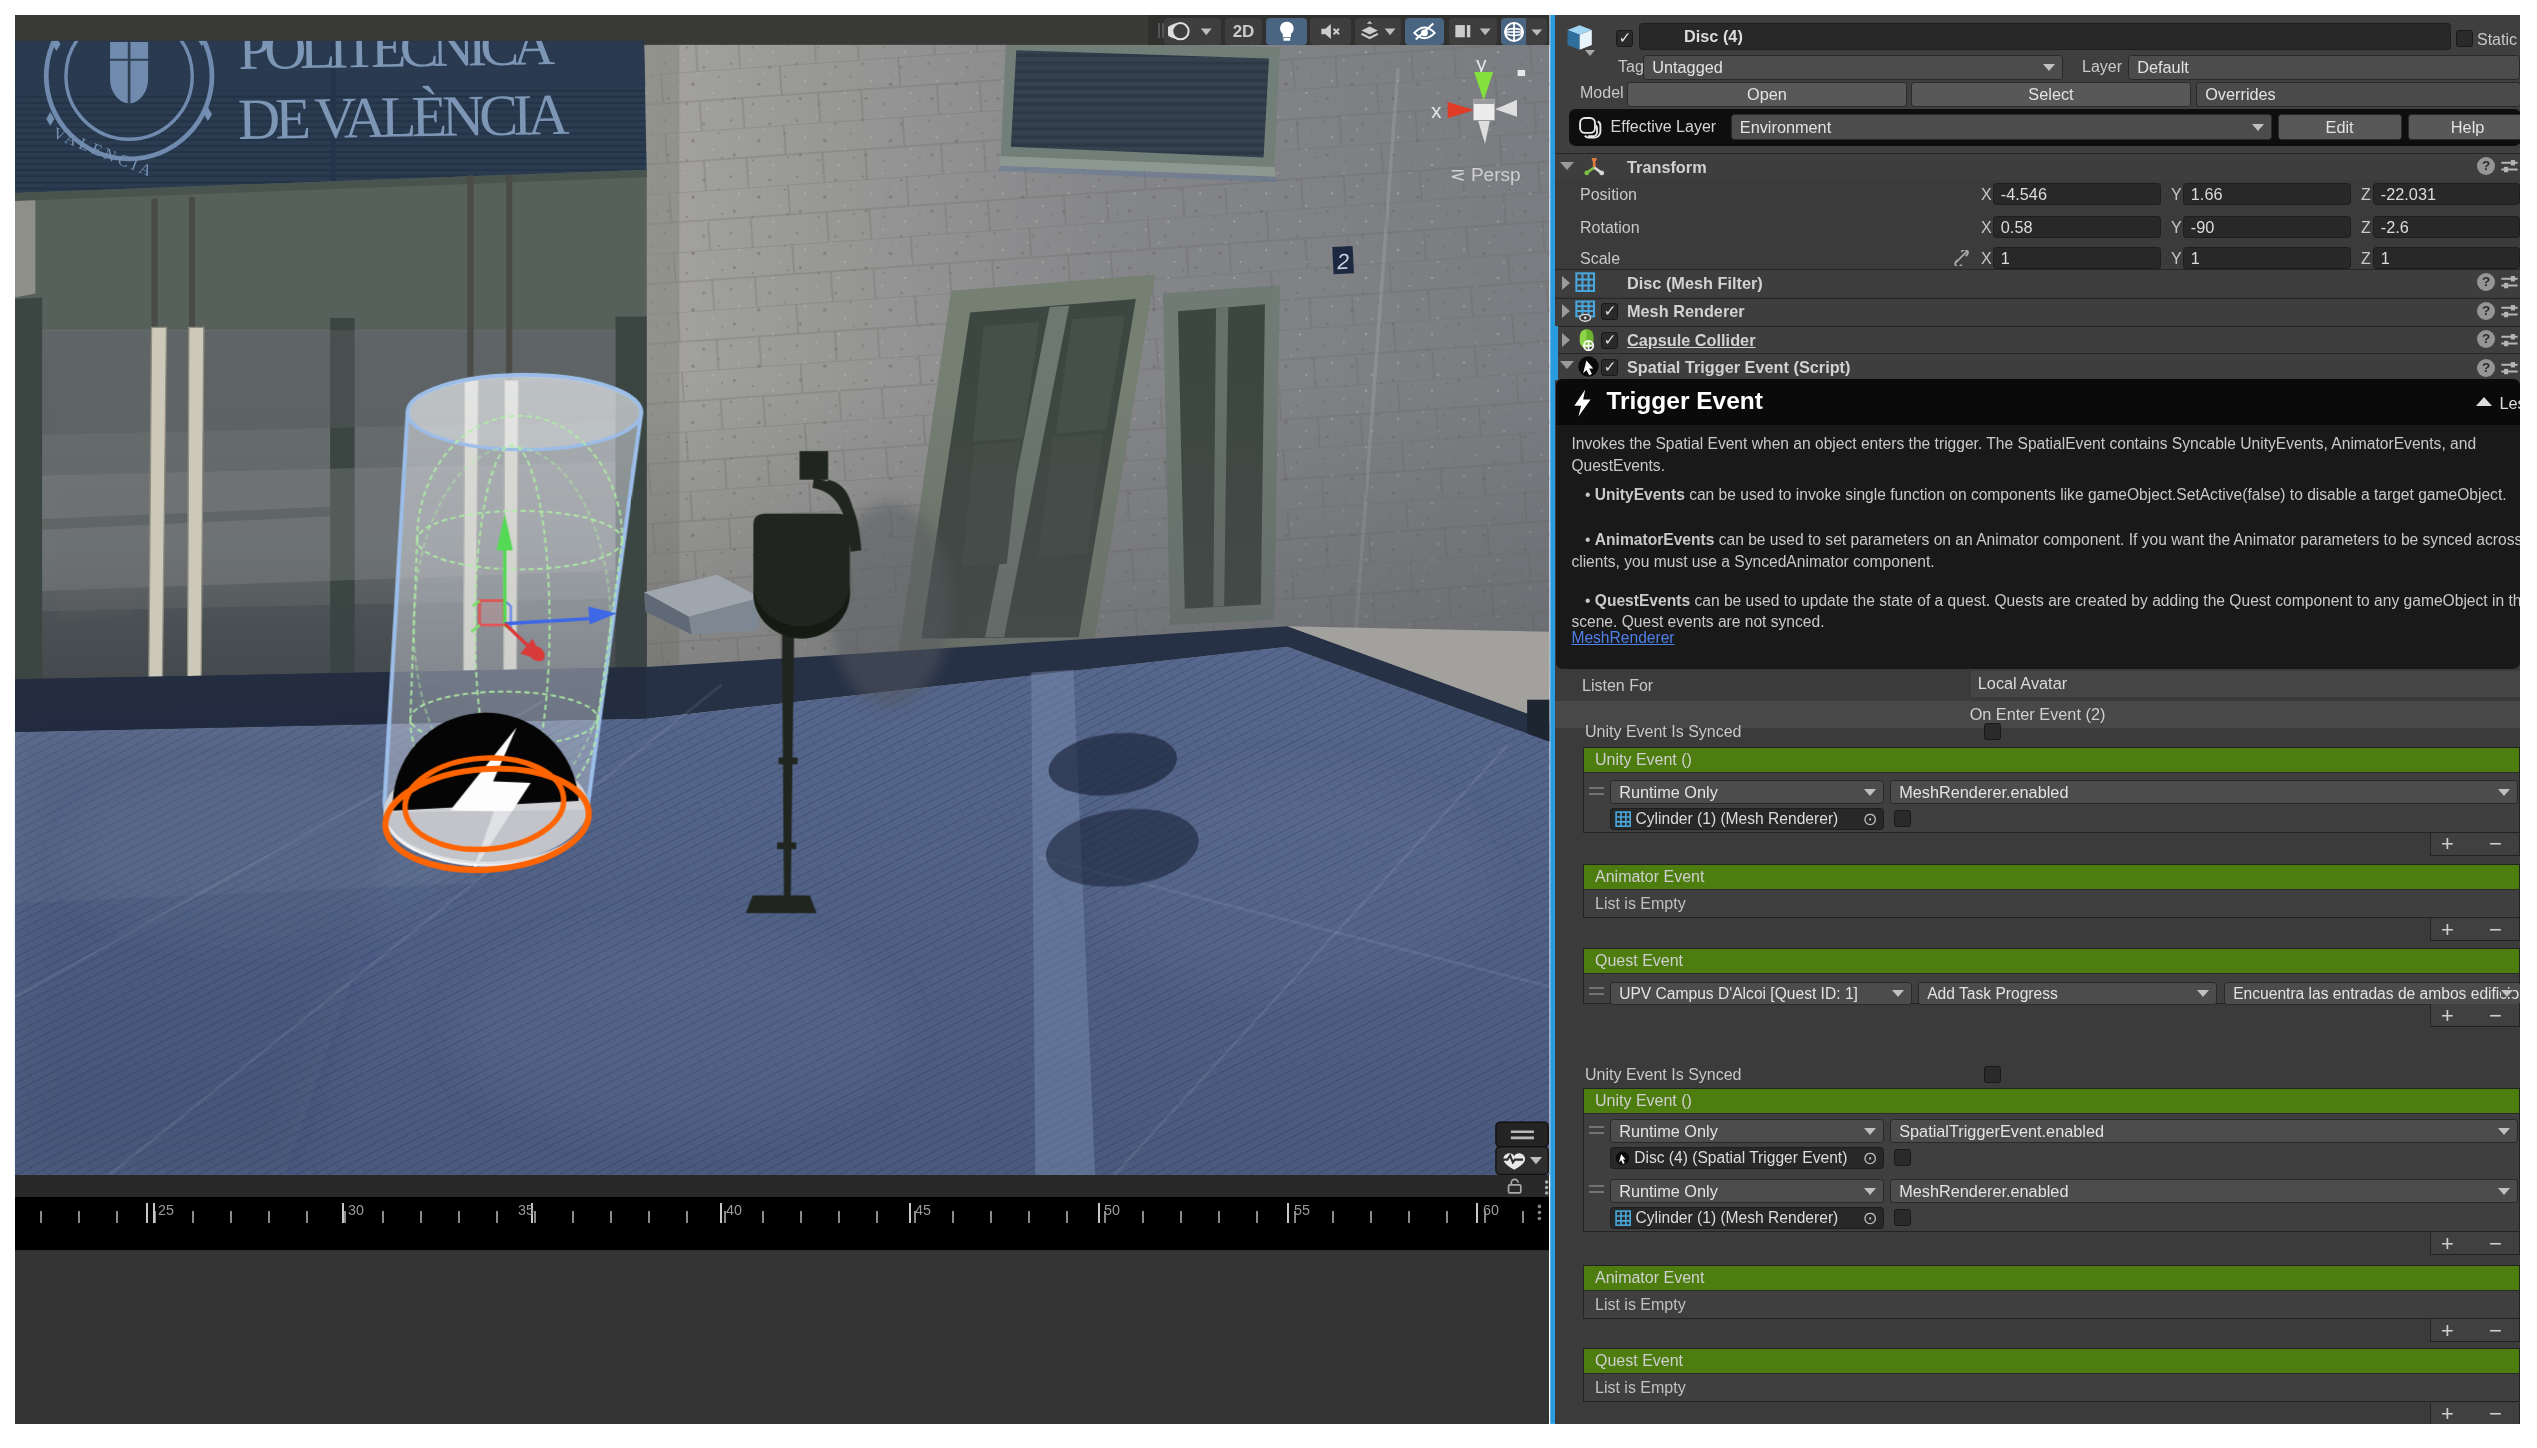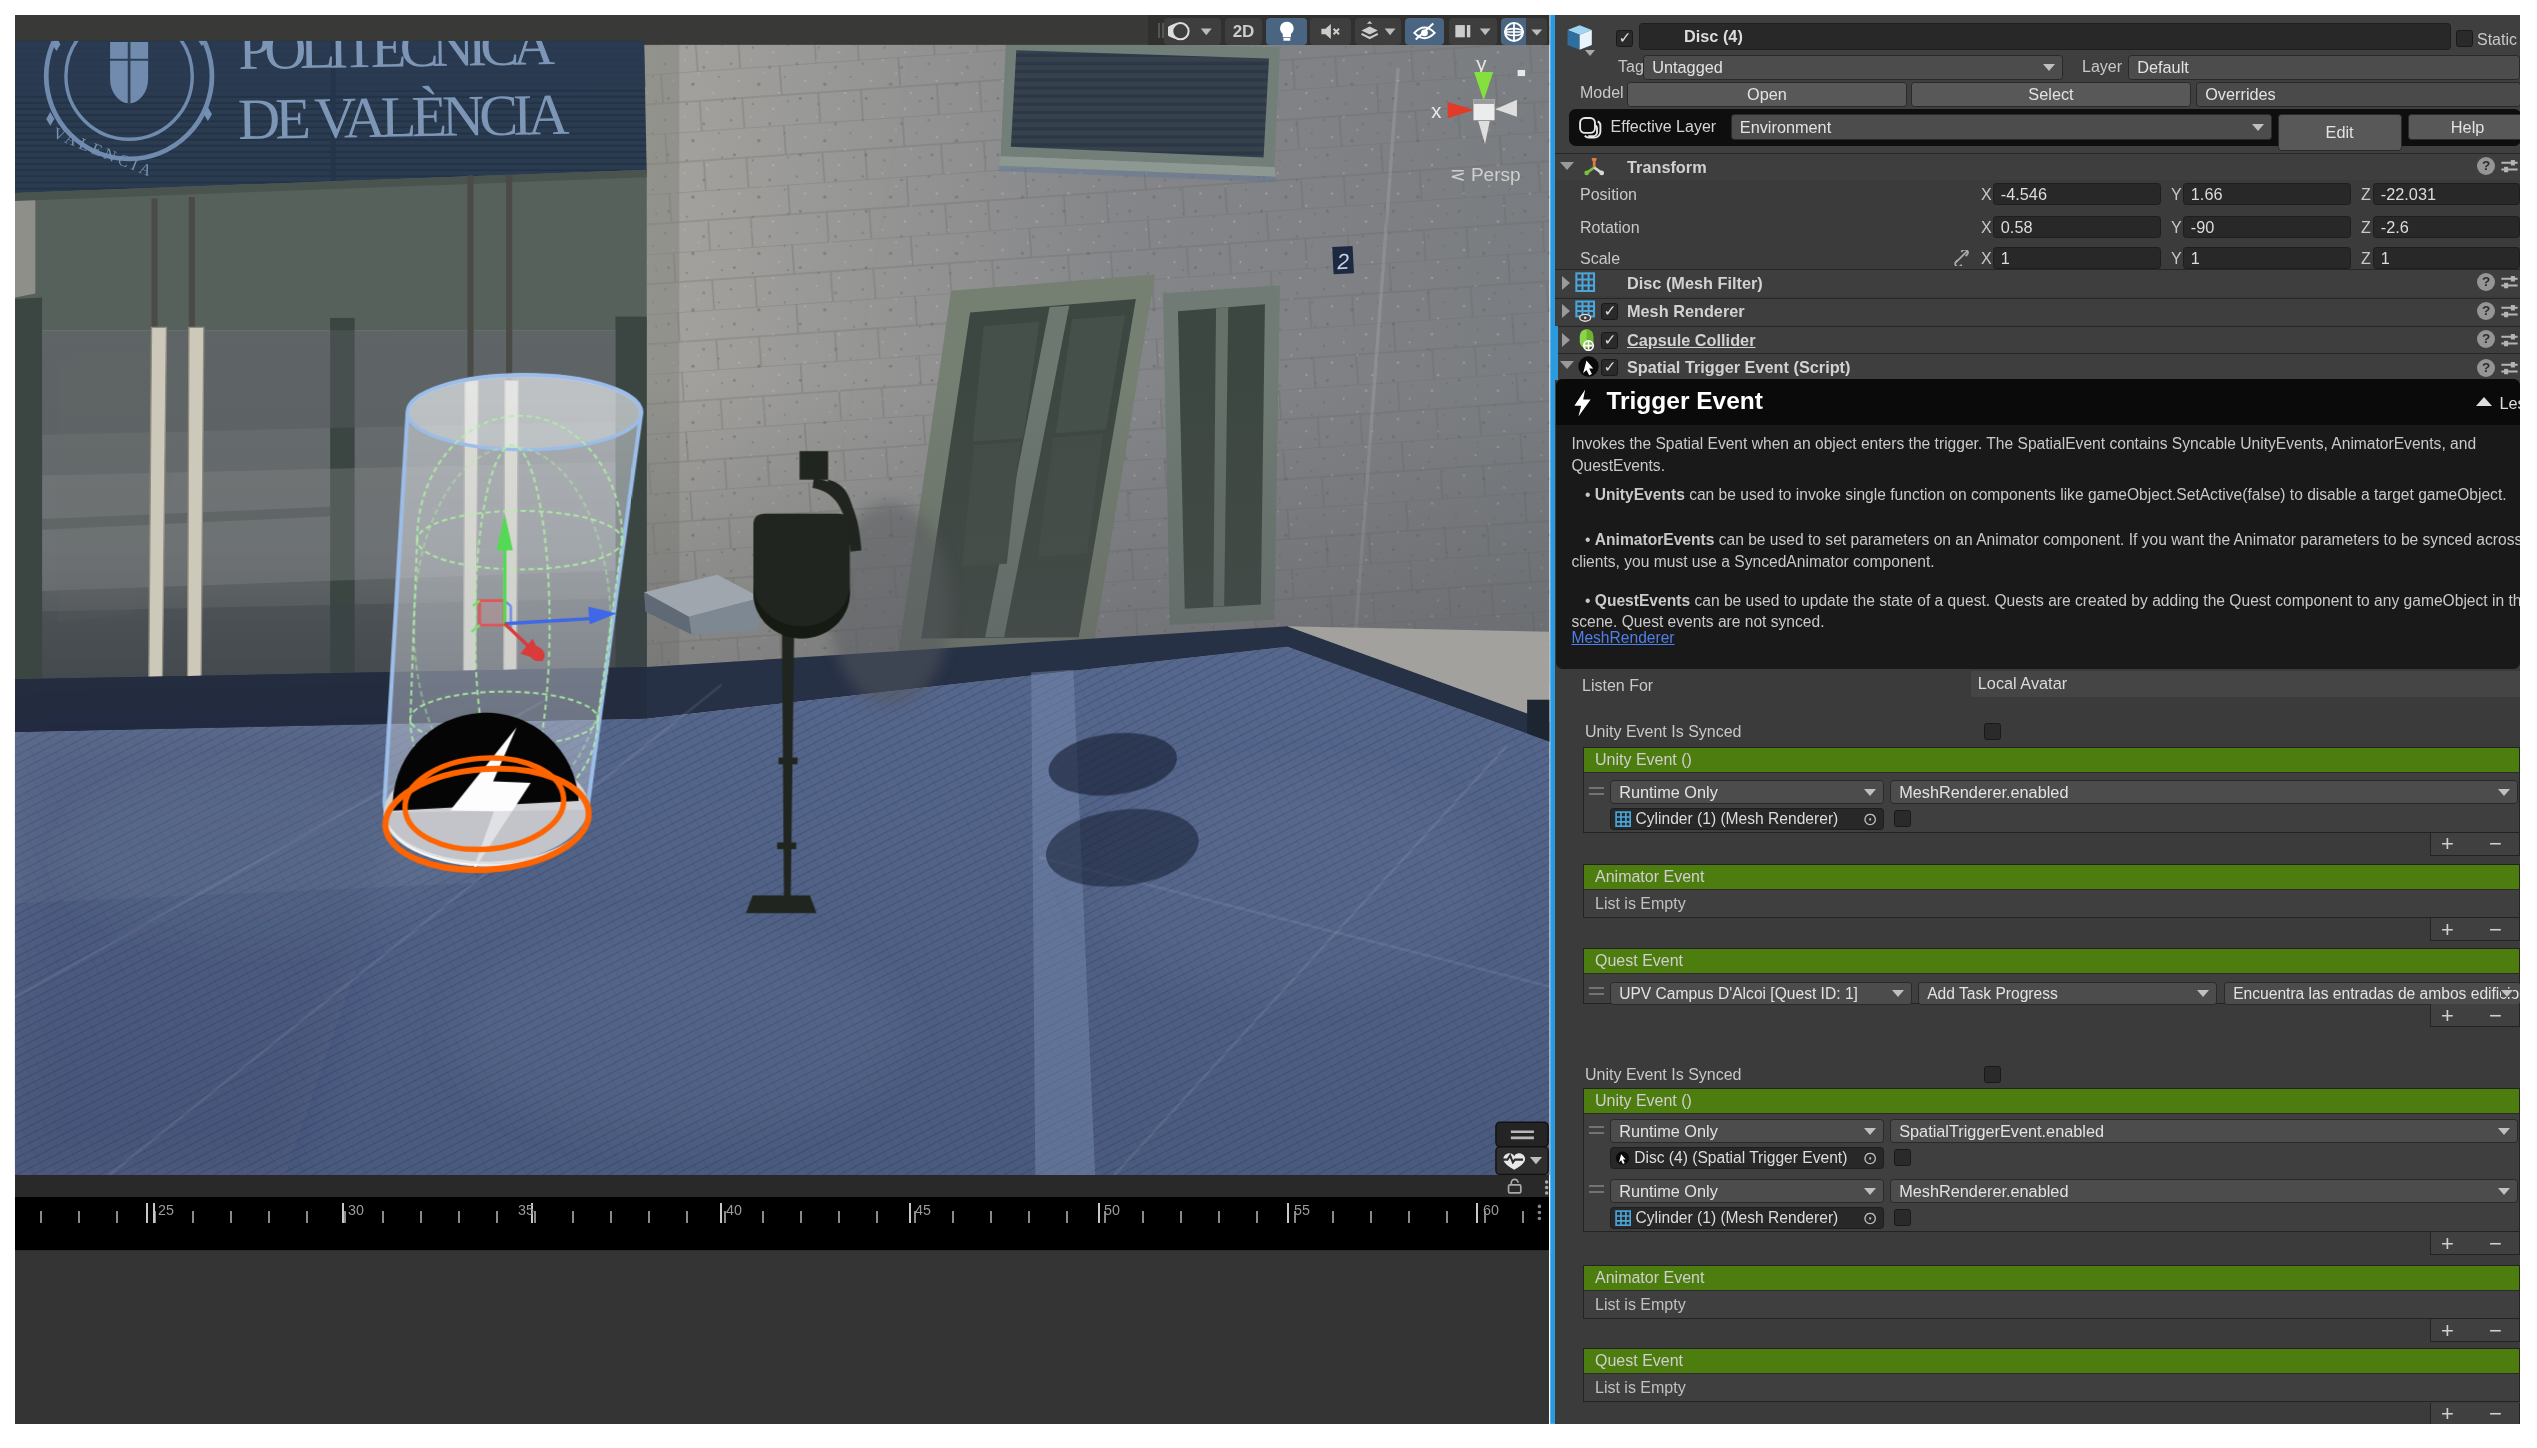--- a/index.html
+++ b/index.html
@@ -433,21 +433,21 @@
     <div class="abs" style="left:13.6px; top:94px; width:952px; height:37px; background:#0e0e0e; border-radius:6.8px;">
       <svg style="position:absolute; left:9.5px; top:6.8px;" width="24.5" height="23" viewBox="0 0 36 34">
         <g fill="none" stroke="#e8e8e8" stroke-width="2.8">
           <rect x="3" y="3" width="22" height="22" rx="7"></rect>
           <path d="M29 8 a7 7 0 0 1 4 7 v8 a9 9 0 0 1 -9 9 h-8 a7 7 0 0 1 -6 -3"></path>
           <path d="M26 14 a5 5 0 0 1 2 4 v6 a6 6 0 0 1 -6 6 h-7"></path>
         </g>
       </svg>
       <div class="abs" style="left:42px; top:8.8px; color:#d5d5d5;">Effective Layer</div>
       <div class="drop" style="left:162px; top:5.4px; width:541px; height:26px;">Environment<span class="arr"></span></div>
-      <div class="btn" style="left:709px; top:5.4px; width:124px; height:37px;">Edit</div>
+      <div class="btn" style="left:709px; top:5.4px; width:124px; height:26px;">Edit</div>
       <div class="btn" style="left:839px; top:5.4px; width:120px; height:26px;">Help</div>
     </div>
 
     <div class="comprow" style="top:138px;"></div>
     <div class="fold open" style="left:5.4px; top:147px;"></div>
     <svg style="position:absolute; left:28.5px; top:143px;" width="20.4" height="19" viewBox="0 0 30 28">
       <path d="M15 14 L15 2" stroke="#e07a3f" stroke-width="4"></path>
         <path d="M15 14 L4 22" stroke="#7ac043" stroke-width="4"></path>
         <path d="M15 14 L26 22" stroke="#d8d8d8" stroke-width="4"></path>
       <circle cx="15" cy="2" r="3.5" fill="#e07a3f"></circle>
@@ -564,20 +564,21 @@
       <div class="abs" style="left:943px; top:15px; color:#ddd; font-size:16.3px;">Less</div>
       <div class="abs" style="left:15px; top:54px; width:964px; color:#c9c9c9; font-size:15.6px; line-height:22.4px; white-space:nowrap;">Invokes the Spatial Event when an object enters the trigger. The SpatialEvent contains Syncable UnityEvents, AnimatorEvents, and<br>QuestEvents.</div>
       <div class="abs" style="left:15px; top:150px; width:964px; color:#c9c9c9; font-size:15.6px; line-height:22.4px;"><span style="padding-left:13.6px;">• <b>AnimatorEvents</b> can be used to set parameters on an Animator component. If you want the Animator parameters to be synced across</span> clients, you must use a SyncedAnimator component.</div>
       <div class="abs" style="left:28.5px; top:107px; width:951px; color:#c9c9c9; font-size:15.6px; white-space:nowrap;">• <b>UnityEvents</b> can be used to invoke single function on components like gameObject.SetActive(false) to disable a target gameObject.</div>
       <div class="abs" style="left:15px; top:211px; width:964px; color:#c9c9c9; font-size:15.6px; line-height:21px;"><span style="padding-left:13.6px;">• <b>QuestEvents</b> can be used to update the state of a quest. Quests are created by adding the Quest component to any gameObject in the</span> scene. Quest events are not synced.</div>
       <div class="abs" style="left:15px; top:250px; color:#4f7fe8; text-decoration:underline; font-size:15.6px;">MeshRenderer</div>
     </div>
 
     <div class="abs" style="left:27px; top:662px;">Listen For</div>
     <div class="abs" style="left:416px; top:656px; width:549px; height:26px; background:#454545; color:#dadada; padding:3.4px 0 0 6.8px; font-size:16.3px;">Local Avatar</div>
+    <div class="band" style="top:686px;">On Enter Event (2)</div>
 
     <div class="abs" style="left:30px; top:708px;">Unity Event Is Synced</div>
     <div class="cb" style="left:429px; top:708px;"></div>
 
     <div class="group" style="top:732px; height:86px;">
       <div class="ghead">
           <span>Unity Event ()</span>
         </div>
       <div class="griplines" style="left:5.4px; top:39px;"></div>
       <div class="drop" style="left:26px; top:32px; width:274px; height:24px;">Runtime Only<span class="arr"></span></div>

